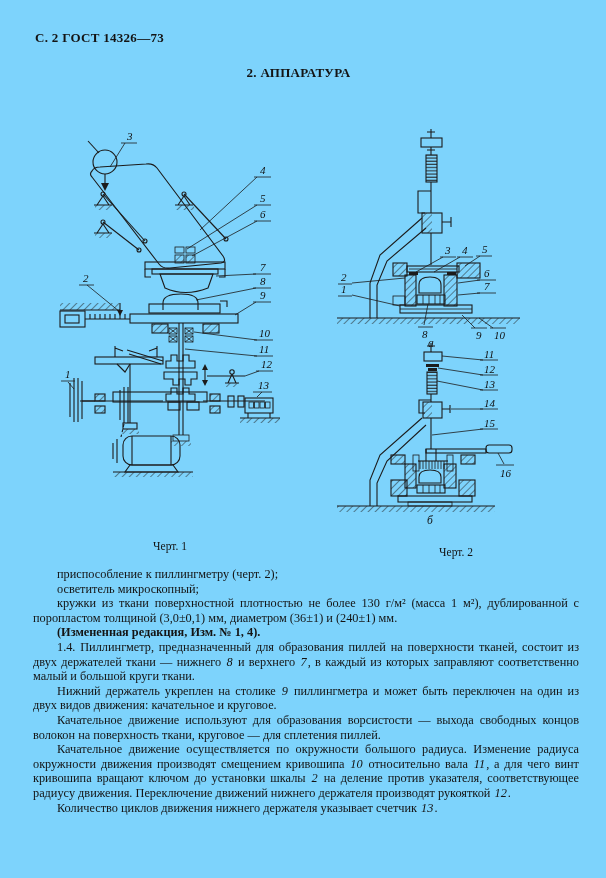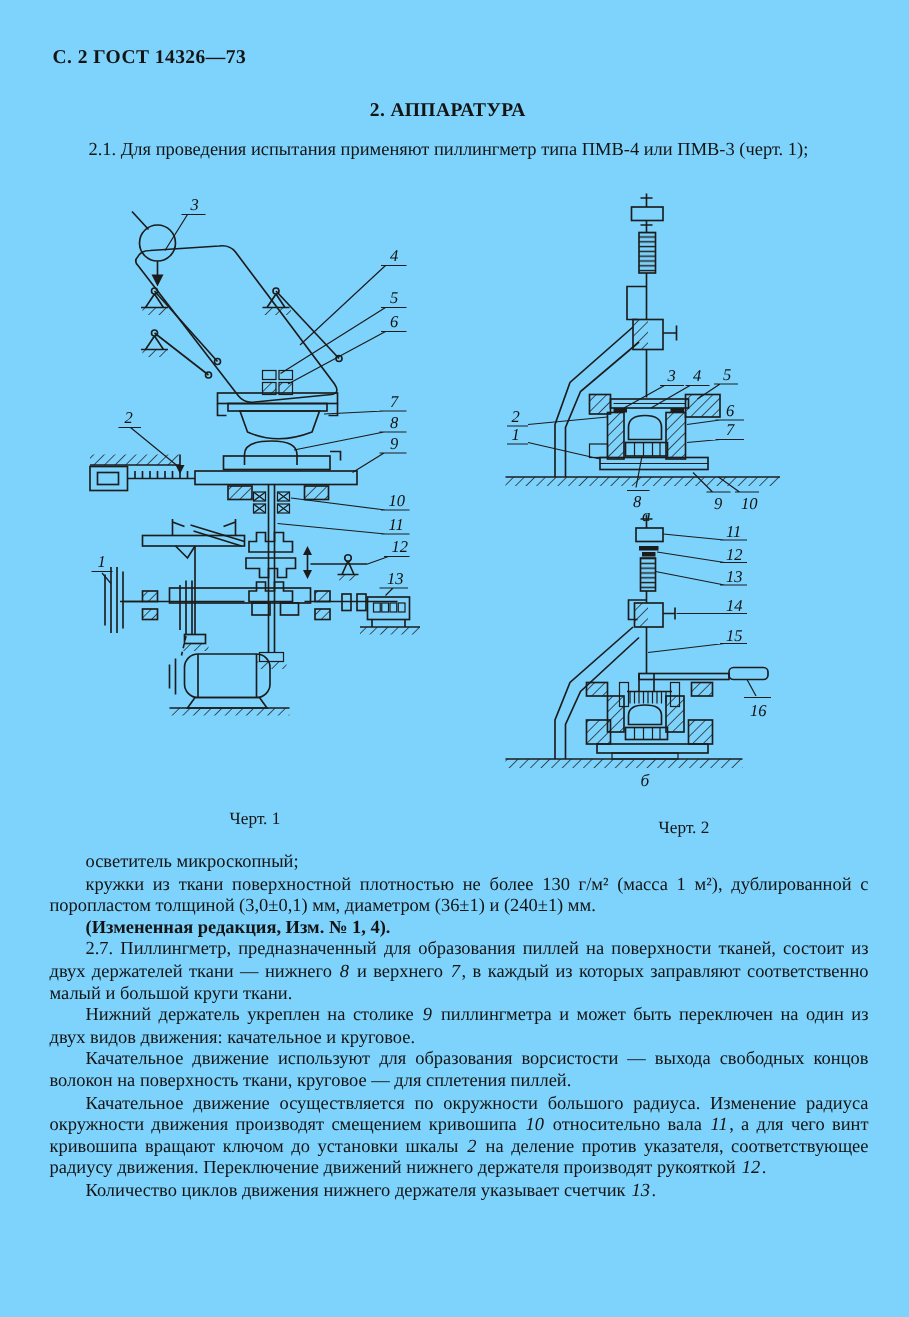--- a/index.html
+++ b/index.html
@@ -26,23 +26,20 @@
   .lbl2{font:italic 11.5px "Liberation Serif",serif;fill:#111;}
 </style>
 </head>
 <body>
 
 <div id="page">
 
   <div class="hdr">С. 2 ГОСТ 14326—73</div>
   <div class="sect">2. АППАРАТУРА</div>
 
-  <div class="p21">
-    <p><span>2.1. Для проведения испытания применяют пиллингметр типа ПМВ-4 или ПМВ-3 (черт. 1);</span></p>
-  </div>
 
   <svg class="f1" width="300" height="430" viewBox="0 0 300 430">
     <defs>
       <pattern id="f1h" width="5" height="5" patternUnits="userSpaceOnUse" patternTransform="rotate(45)">
         <line x1="0" y1="0" x2="0" y2="5" stroke="#222" stroke-width="1"></line>
       </pattern>
     </defs>
 
     <g class="ln">
       <circle cx="70" cy="37" r="12"></circle>
@@ -341,23 +338,24 @@
       <text class="lbl" x="154" y="302">15</text>
       <text class="lbl" x="170" y="352">16</text>
       <text class="lbl2" x="97" y="399">б</text>
     </g>
   </svg>
 
   <div class="caption cap1">Черт. 1</div>
   <div class="caption cap2">Черт. 2</div>
 
   <div class="textblock">
+    <p><span>приспособление к пиллингметру (черт. 2);</span></p>
     <p><span>осветитель микроскопный;</span></p>
     <p><span>кружки из ткани поверхностной плотностью не более 130 г/м² (масса 1 м²), дублированной с поропластом толщиной (3,0±0,1) мм, диаметром (36±1) и (240±1) мм.</span></p>
     <p class="b"><span>(Измененная редакция, Изм. № 1, 4).</span></p>
-    <p><span>2.7. Пиллингметр, предназначенный для образования пиллей на поверхности тканей, состоит из двух держателей ткани — нижнего </span><span class="ref">8</span><span> и верхнего </span><span class="ref">7</span><span>, в каждый из которых заправляют соответственно малый и большой круги ткани.</span></p>
+    <p><span>1.4. Пиллингметр, предназначенный для образования пиллей на поверхности тканей, состоит из двух держателей ткани — нижнего </span><span class="ref">8</span><span> и верхнего </span><span class="ref">7</span><span>, в каждый из которых заправляют соответственно малый и большой круги ткани.</span></p>
     <p><span>Нижний держатель укреплен на столике </span><span class="ref">9</span><span> пиллингметра и может быть переключен на один из двух видов движения: качательное и круговое.</span></p>
     <p><span>Качательное движение используют для образования ворсистости — выхода свободных концов волокон на поверхность ткани, круговое — для сплетения пиллей.</span></p>
     <p><span>Качательное движение осуществляется по окружности большого радиуса. Изменение радиуса окружности движения производят смещением кривошипа </span><span class="ref">10</span><span> относительно вала </span><span class="ref">11</span><span>, а для чего винт кривошипа вращают ключом до установки шкалы </span><span class="ref">2</span><span> на деление против указателя, соответствующее радиусу движения. Переключение движений нижнего держателя производят рукояткой </span><span class="ref">12</span><span>.</span></p>
     <p><span>Количество циклов движения нижнего держателя указывает счетчик </span><span class="ref">13</span><span>.</span></p>
   </div>
 
 </div>
 
 </body></html>

